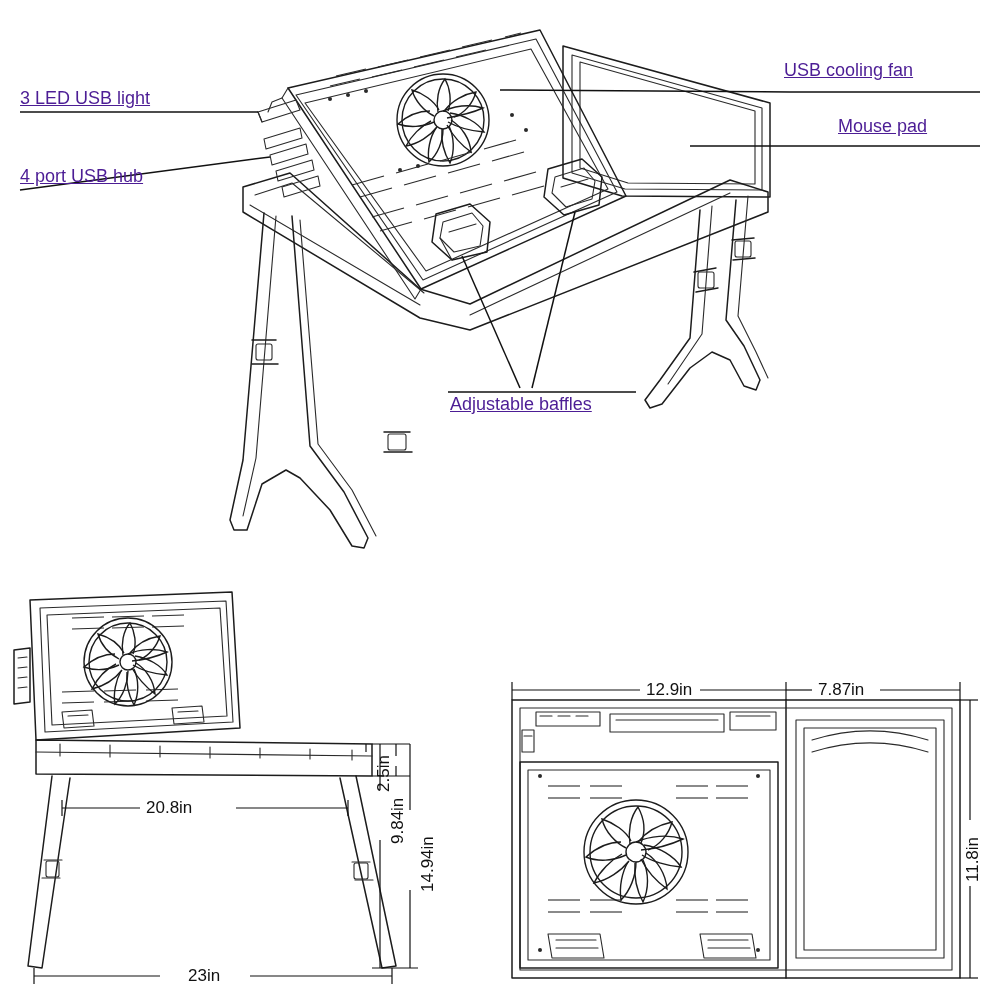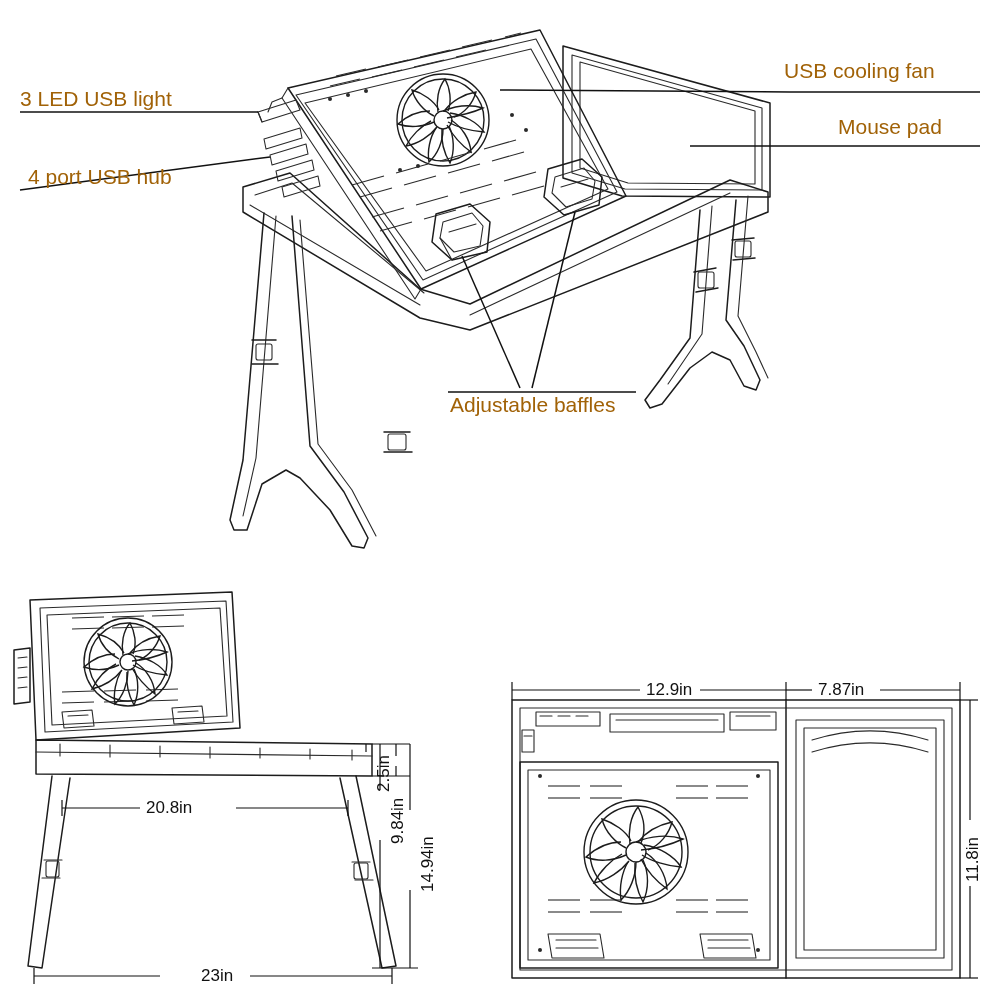--- a/index.html
+++ b/index.html
@@ -11,24 +11,25 @@
     position: relative;
     width: 1000px;
     height: 991px;
     background: #ffffff;
     font-family: "Liberation Sans", sans-serif;
     color: #1a1a1a;
     overflow: hidden;
   }
   .label {
     position: absolute;
-    font-size: 21px;
+    font-size: 18px;
     line-height: 25px;
-    color: #a16207;
+    color: #4c1d95;
     white-space: nowrap;
+    text-decoration: underline;
   }
   .dim-label {
     position: absolute;
     font-size: 17px;
     line-height: 20px;
     color: #111111;
     white-space: nowrap;
   }
   .dim-label.vert {
     transform-origin: left top;
@@ -340,31 +341,31 @@
       <path class="ln-dim" d="M 960 682 L 960 700"></path>
       <path class="ln-dim" d="M 960 700 L 978 700"></path>
       <path class="ln-dim" d="M 960 978 L 978 978"></path>
       <path class="ln-dim" d="M 970 700 L 970 820"></path>
       <path class="ln-dim" d="M 970 886 L 970 978"></path>
     </g>
   </svg>
 
   <div class="label" style="left:20px; top:86px;">3 LED USB light</div>
 
-  <div class="label" style="left:20px; top:164px;margin-left:8px;">4 port USB hub</div>
+  <div class="label" style="left:20px; top:164px;">4 port USB hub</div>
 
   <div class="label" style="left:784px; top:58px;">USB cooling fan</div>
 
   <div class="label" style="left:838px; top:114px;">Mouse pad</div>
 
   <div class="label" style="left:450px; top:392px;">Adjustable baffles</div>
 
   <div class="dim-label" style="left:146px; top:798px;text-align:center;">20.8in</div>
 
-  <div class="dim-label" style="left:188px; top:966px;margin-left:13px;">23in</div>
+  <div class="dim-label" style="left:188px; top:966px;">23in</div>
 
   <div class="dim-label vert" style="left:418px; top:892px;">14.94in</div>
 
   <div class="dim-label vert" style="left:388px; top:844px;">9.84in</div>
 
   <div class="dim-label vert" style="left:374px; top:792px;">2.5in</div>
 
   <div class="dim-label" style="left:646px; top:680px;text-align:center;">12.9in</div>
 
   <div class="dim-label" style="left:818px; top:680px;">7.87in</div>

